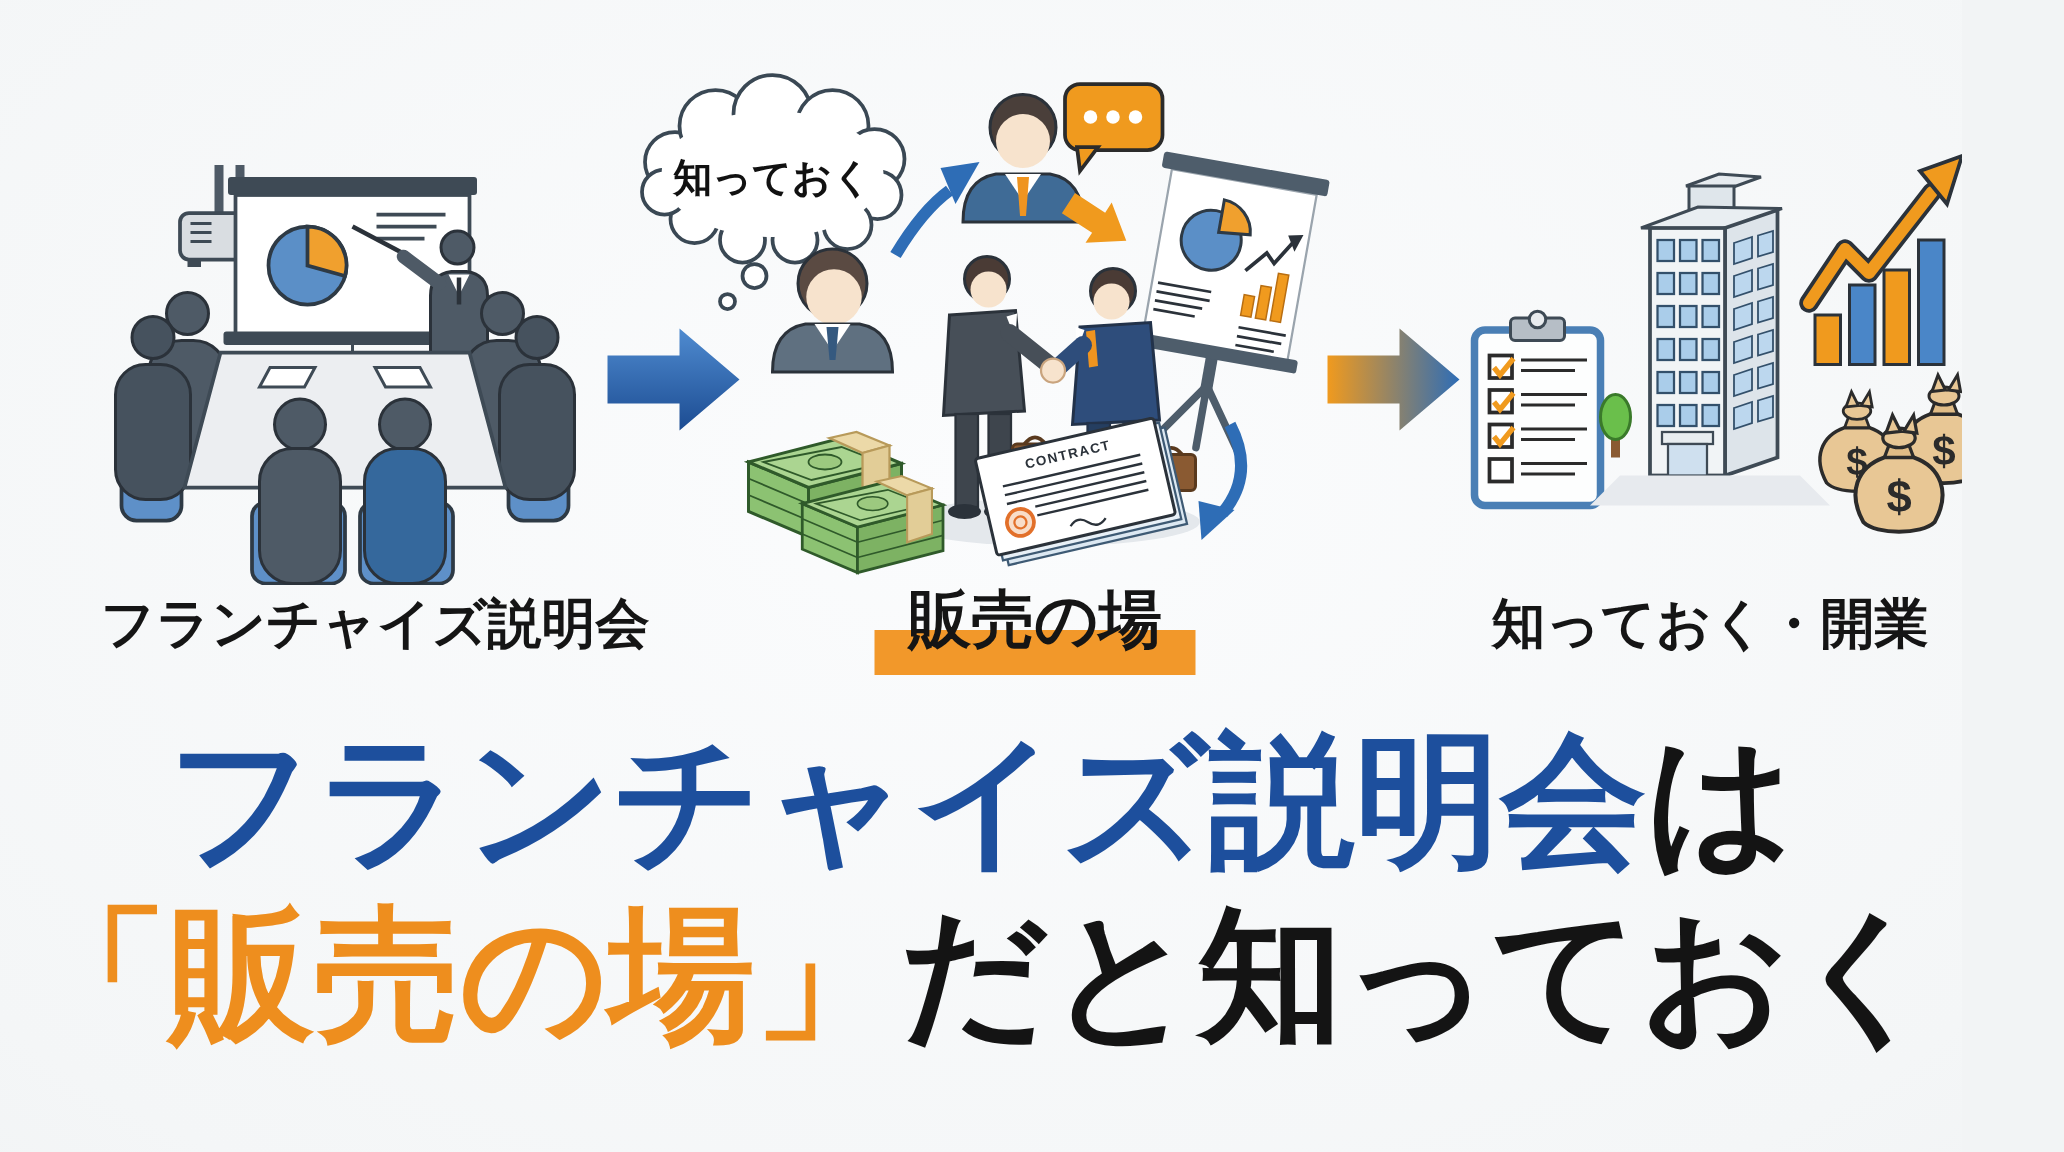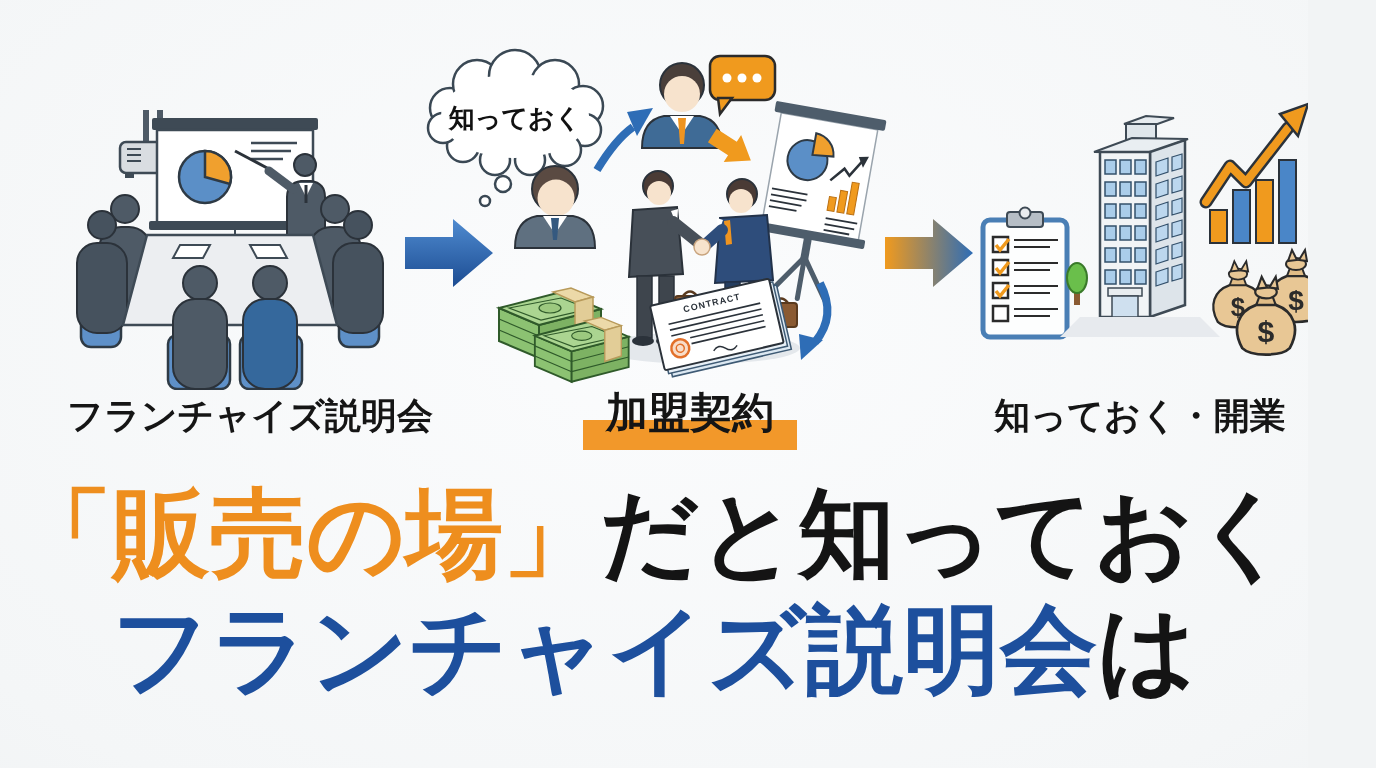--- a/index.html
+++ b/index.html
@@ -403,21 +403,21 @@
         <ellipse cx="0" cy="-26" rx="10" ry="6" fill="#e8c795" stroke="#2b2b2b" stroke-width="2"></ellipse>
         <polygon points="-8,-29 -4,-40 1,-30" fill="#e8c795" stroke="#2b2b2b" stroke-width="2"></polygon>
         <polygon points="3,-30 9,-40 11,-29" fill="#e8c795" stroke="#2b2b2b" stroke-width="2"></polygon>
         <text x="0" y="20" text-anchor="middle" font-size="28" font-weight="bold" fill="#2b2b2b">$</text>
       </g>
     </g>
   </svg>
 
   <div class="caption cap-left">フランチャイズ説明会</div>
   <div class="cap-band"></div>
-  <div class="caption cap-mid">加盟契約</div>
+  <div class="caption cap-mid">販売の場</div>
   <div class="caption cap-right">知っておく・開業</div>
 
   <div class="headline">
+    <div><span class="hl-blue">フランチャイズ説明会</span><span class="hl-black">は</span></div>
     <div><span class="hl-orange">「販売の場」</span><span class="hl-black">だと知っておく</span></div>
-    <div><span class="hl-blue">フランチャイズ説明会</span><span class="hl-black">は</span></div>
   </div>
 
 </div>
 
 </body></html>

